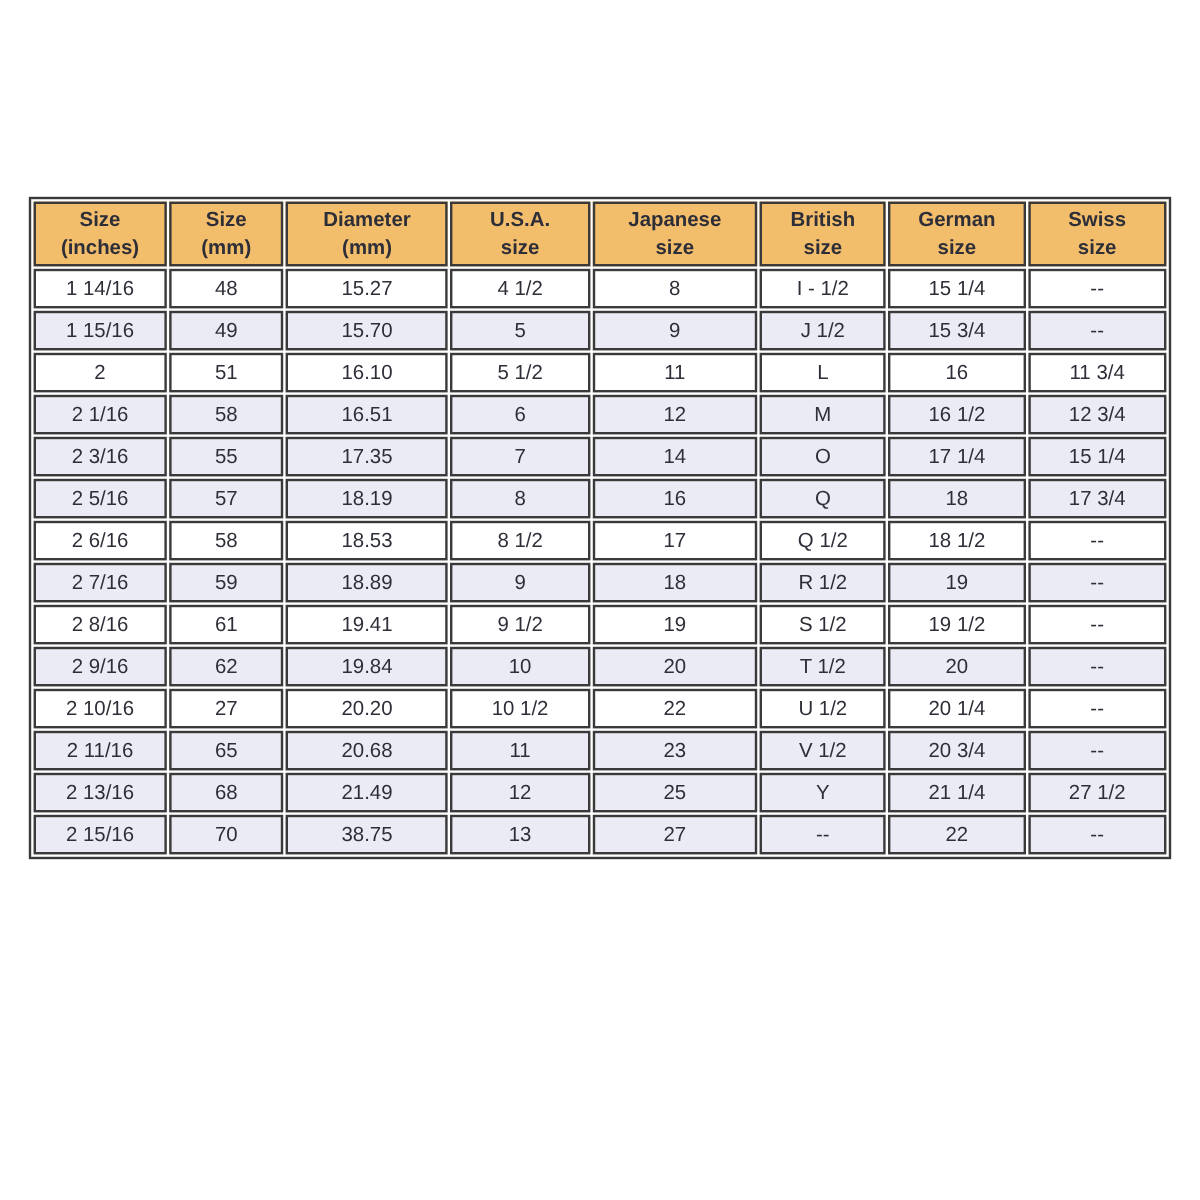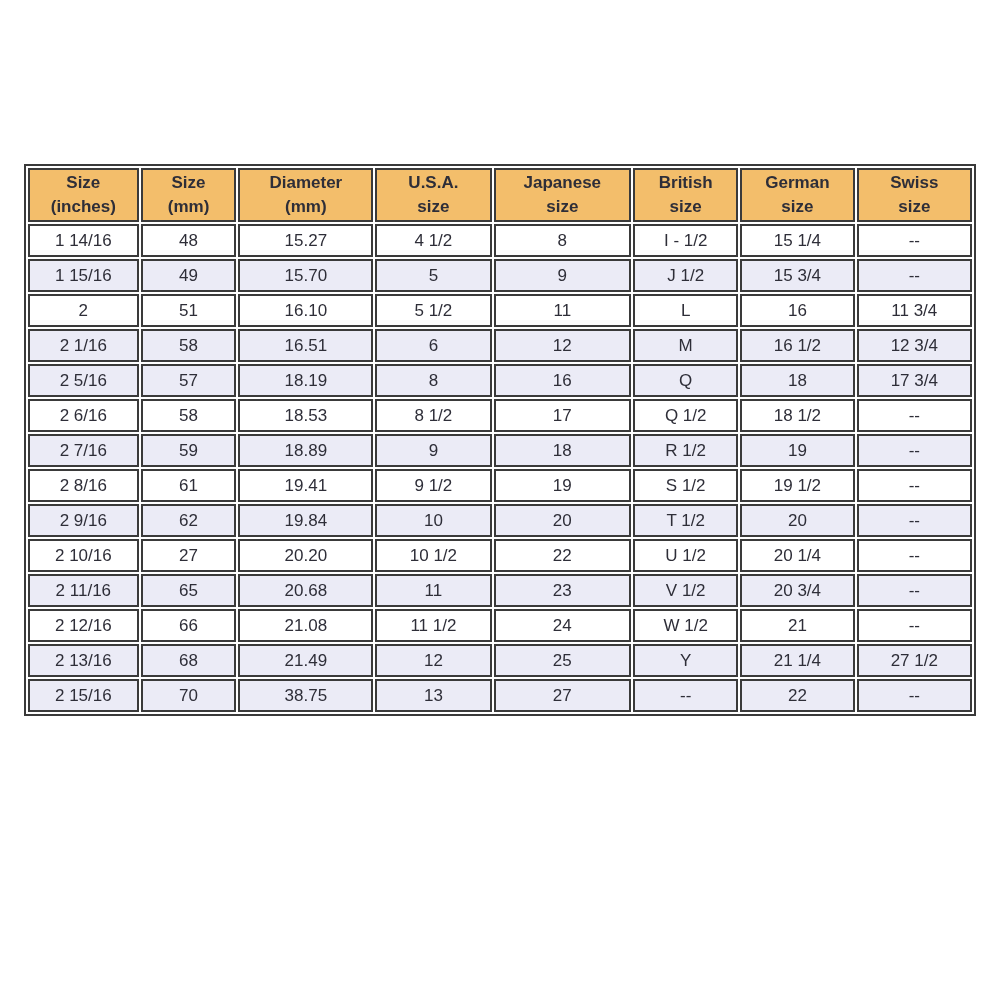--- a/index.html
+++ b/index.html
@@ -154,20 +154,30 @@
           <td>2 1/16</td>
           <td>58</td>
           <td>16.51</td>
           <td>6</td>
           <td>12</td>
           <td>M</td>
           <td>16 1/2</td>
           <td>12 3/4</td>
         </tr>
         <tr class="alt">
+          <td>2 3/16</td>
+          <td>55</td>
+          <td>17.35</td>
+          <td>7</td>
+          <td>14</td>
+          <td>O</td>
+          <td>17 1/4</td>
+          <td>15 1/4</td>
+        </tr>
+        <tr class="alt">
           <td>2 5/16</td>
           <td>57</td>
           <td>18.19</td>
           <td>8</td>
           <td>16</td>
           <td>Q</td>
           <td>18</td>
           <td>17 3/4</td>
         </tr>
         <tr>
@@ -223,30 +233,20 @@
         <tr class="alt">
           <td>2 11/16</td>
           <td>65</td>
           <td>20.68</td>
           <td>11</td>
           <td>23</td>
           <td>V 1/2</td>
           <td>20 3/4</td>
           <td>--</td>
         </tr>
-        <tr>
-          <td>2 12/16</td>
-          <td>66</td>
-          <td>21.08</td>
-          <td>11 1/2</td>
-          <td>24</td>
-          <td>W 1/2</td>
-          <td>21</td>
-          <td>--</td>
-        </tr>
         <tr class="alt">
           <td>2 13/16</td>
           <td>68</td>
           <td>21.49</td>
           <td>12</td>
           <td>25</td>
           <td>Y</td>
           <td>21 1/4</td>
           <td>27 1/2</td>
         </tr>

